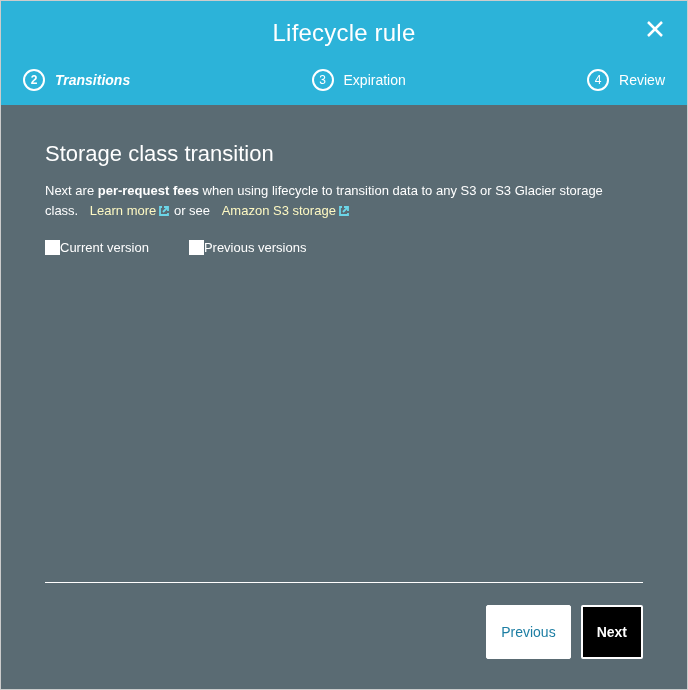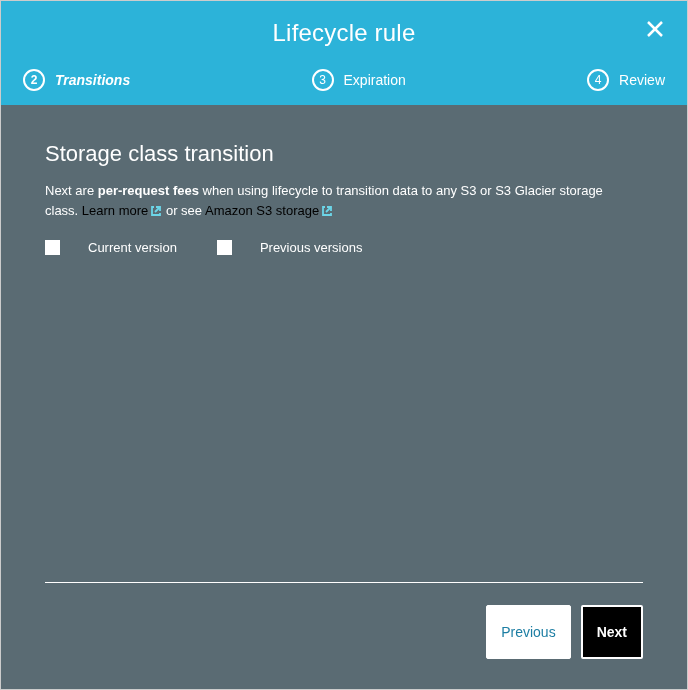--- a/index.html
+++ b/index.html
@@ -55,28 +55,28 @@
     padding: 36px 44px 20px 44px;
     color: #fff;
     display: flex; flex-direction: column;
   }
   .section-title {
     font-size: 22px; font-weight: 300; margin-bottom: 14px;
   }
   .desc {
     font-size: 13px; line-height: 1.5; max-width: 560px;
   }
-  .desc a { color: #000000; text-decoration: none; }
+  .desc a { color: #fef9c3; text-decoration: none; margin-left: 8px; }
   .desc .ext-icon { display: inline-block; vertical-align: -2px; margin-left: 2px; }
   .desc .ext-icon svg { stroke: #6cd6e8; fill: none; stroke-width: 1.8; }
   .checks {
     display: flex; gap: 40px; margin-top: 18px;
   }
   .check {
-    display: flex; align-items: center; gap: 28px; font-size: 13px; cursor: pointer;
+    display: flex; align-items: center; gap: 0; font-size: 13px; cursor: pointer;
   }
   .check .box {
     width: 15px; height: 15px; background: #fff; flex-shrink: 0;
   }
   .hr {
     border: none; border-top: 1px solid #fff; margin-top: auto; margin-bottom: 22px;
   }
   .footer {
     display: flex; justify-content: flex-end; gap: 10px; padding-bottom: 10px;
   }

